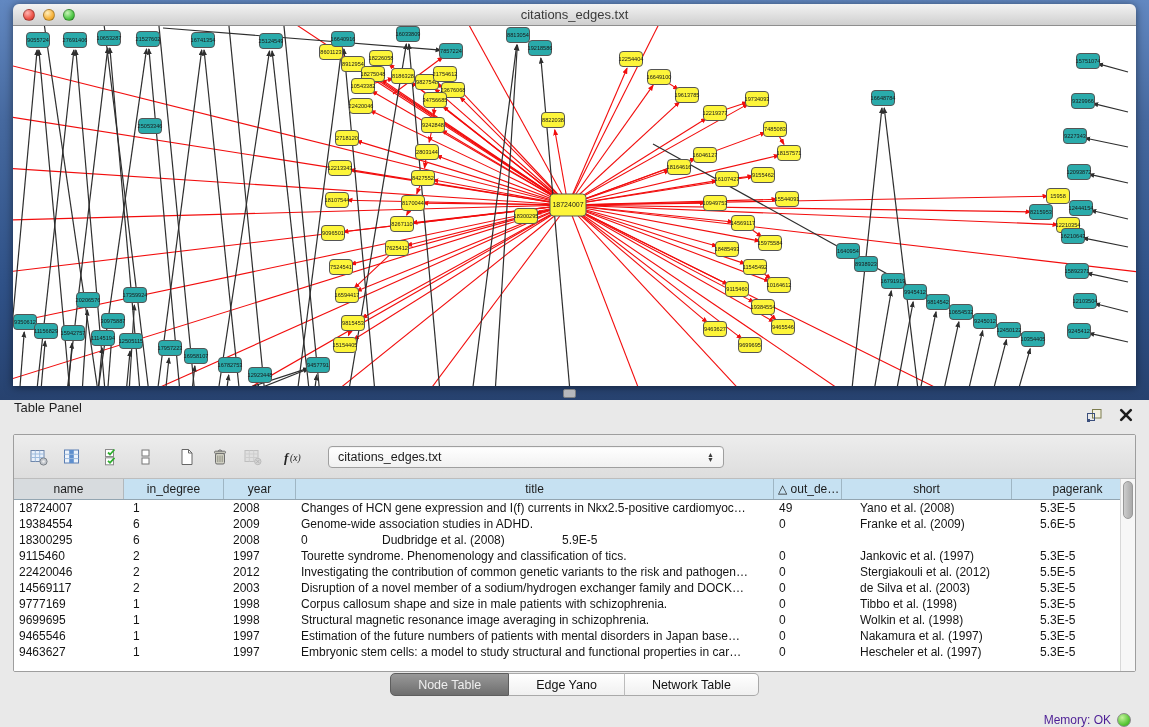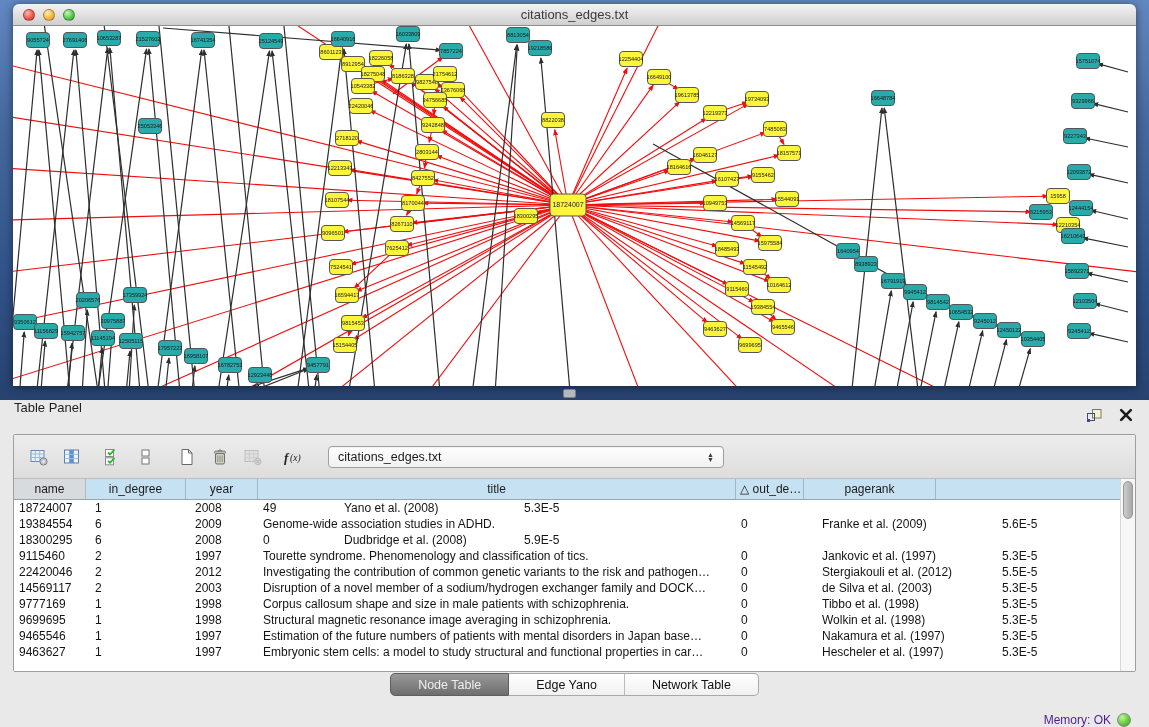--- a/index.html
+++ b/index.html
@@ -46,21 +46,21 @@
     font-size:7px;color:#3c3c3c}
 
   .tablewrap{position:relative;flex:1;background:#fff;overflow:hidden}
   .thead{display:flex;height:21px;background:#c6e1f2;border-bottom:1px solid #93a5b1}
   .hcell{display:flex;align-items:center;justify-content:center;font-size:12px;color:#1c1c1c;
     border-right:1px solid #9fb6c4;overflow:hidden;white-space:nowrap;flex:none}
   .hcell.col-name{background:#d7dbde;border-right-color:#b2b8bc}
   .hcell.col-out{justify-content:flex-start;padding-left:4px}
   .trow{display:flex;height:16px;align-items:center;font-size:12px;color:#141414}
   .tcell{overflow:hidden;white-space:nowrap;padding-left:5px;flex:none}
-  .c0{width:72px}.c1{width:100px}.c2{width:72px}.c3{width:478px}.c4{width:68px}.c5{width:170px}.c6{width:132px}
+  .c0{width:110px}.c1{width:100px}.c2{width:72px}.c3{width:478px}.c4{width:68px}.c5{width:170px}.c6{width:132px}
   .tcell.c1{padding-left:9px}.tcell.c2{padding-left:9px}.tcell.c5{padding-left:18px}.tcell.c6{padding-left:28px}
   .vscroll{position:absolute;right:0;top:0;bottom:0;width:15px;background:#f7f7f7;border-left:1px solid #d8d8d8}
   .vthumb{position:absolute;left:2px;right:2px;top:2px;height:38px;border-radius:6px;
     background:linear-gradient(90deg,#cdcdcd,#a9a9a9);border:1px solid #989898}
 
   .tabs{position:absolute;left:0;right:0;top:273px;height:24px;display:flex;justify-content:center}
   .tab{height:23px;padding:0 27px;display:flex;align-items:center;font-size:12.5px;
     background:linear-gradient(#ffffff,#f0f0f0);color:#111;border-top:1px solid #a9a9a9;
     border-bottom:1px solid #a9a9a9;border-right:1px solid #bcbcbc;cursor:default}
   .tab:first-child{border-left:1px solid #a9a9a9;border-radius:5px 0 0 5px}
@@ -737,27 +737,29 @@
             </span>
         </div>
       </div>
       <div class="tablewrap">
         <div class="thead" id="thead">
             <div class="hcell c0 col-name">name</div>
             <div class="hcell c1 col-in_degree">in_degree</div>
             <div class="hcell c2 col-year">year</div>
             <div class="hcell c3 col-title">title</div>
             <div class="hcell c4 col-out">△ out_de…</div>
+            <div class="hcell c5 col-short">short</div>
             <div class="hcell c6 col-pagerank">pagerank</div>
           </div>
         <div class="tbody" id="tbody">
             <div class="trow">
               <div class="tcell c0">18724007</div>
               <div class="tcell c1">1</div>
               <div class="tcell c2">2008</div>
+              <div class="tcell c3">Changes of HCN gene expression and I(f) currents in Nkx2.5-positive cardiomyoc…</div>
               <div class="tcell c4">49</div>
               <div class="tcell c5">Yano et al. (2008)</div>
               <div class="tcell c6">5.3E-5</div>
             </div>
             <div class="trow">
               <div class="tcell c0">19384554</div>
               <div class="tcell c1">6</div>
               <div class="tcell c2">2009</div>
               <div class="tcell c3">Genome-wide association studies in ADHD.</div>
               <div class="tcell c4">0</div>

